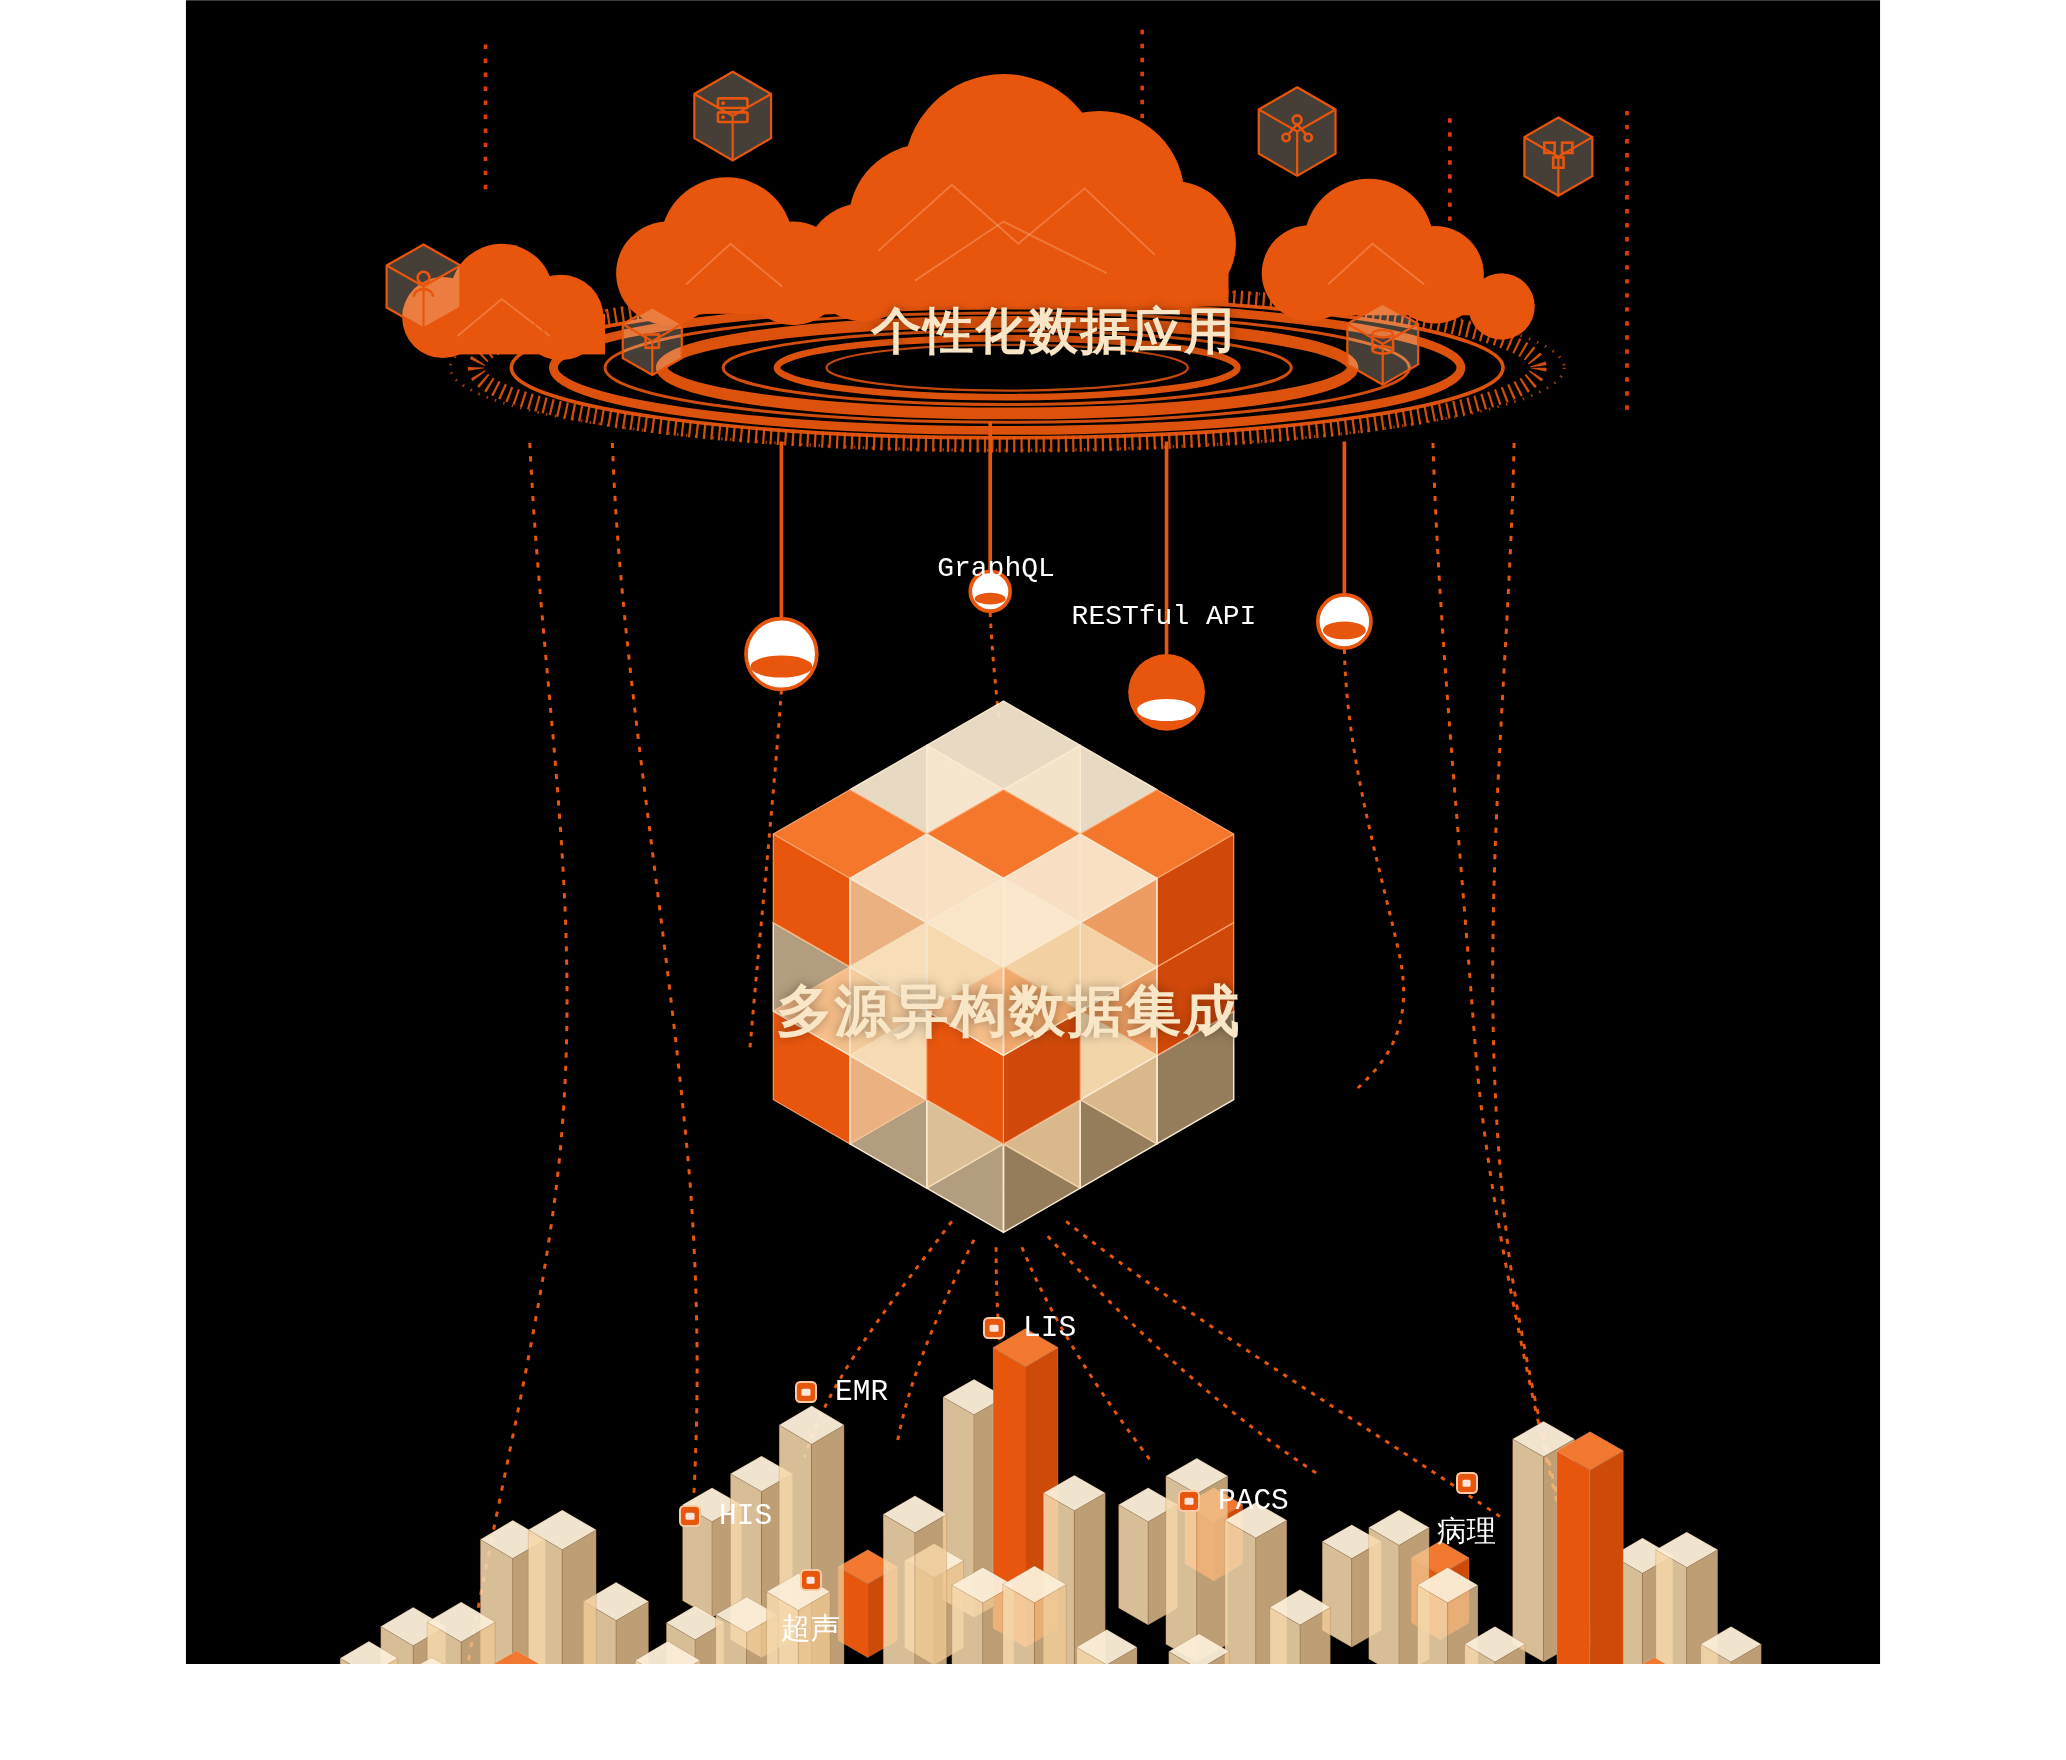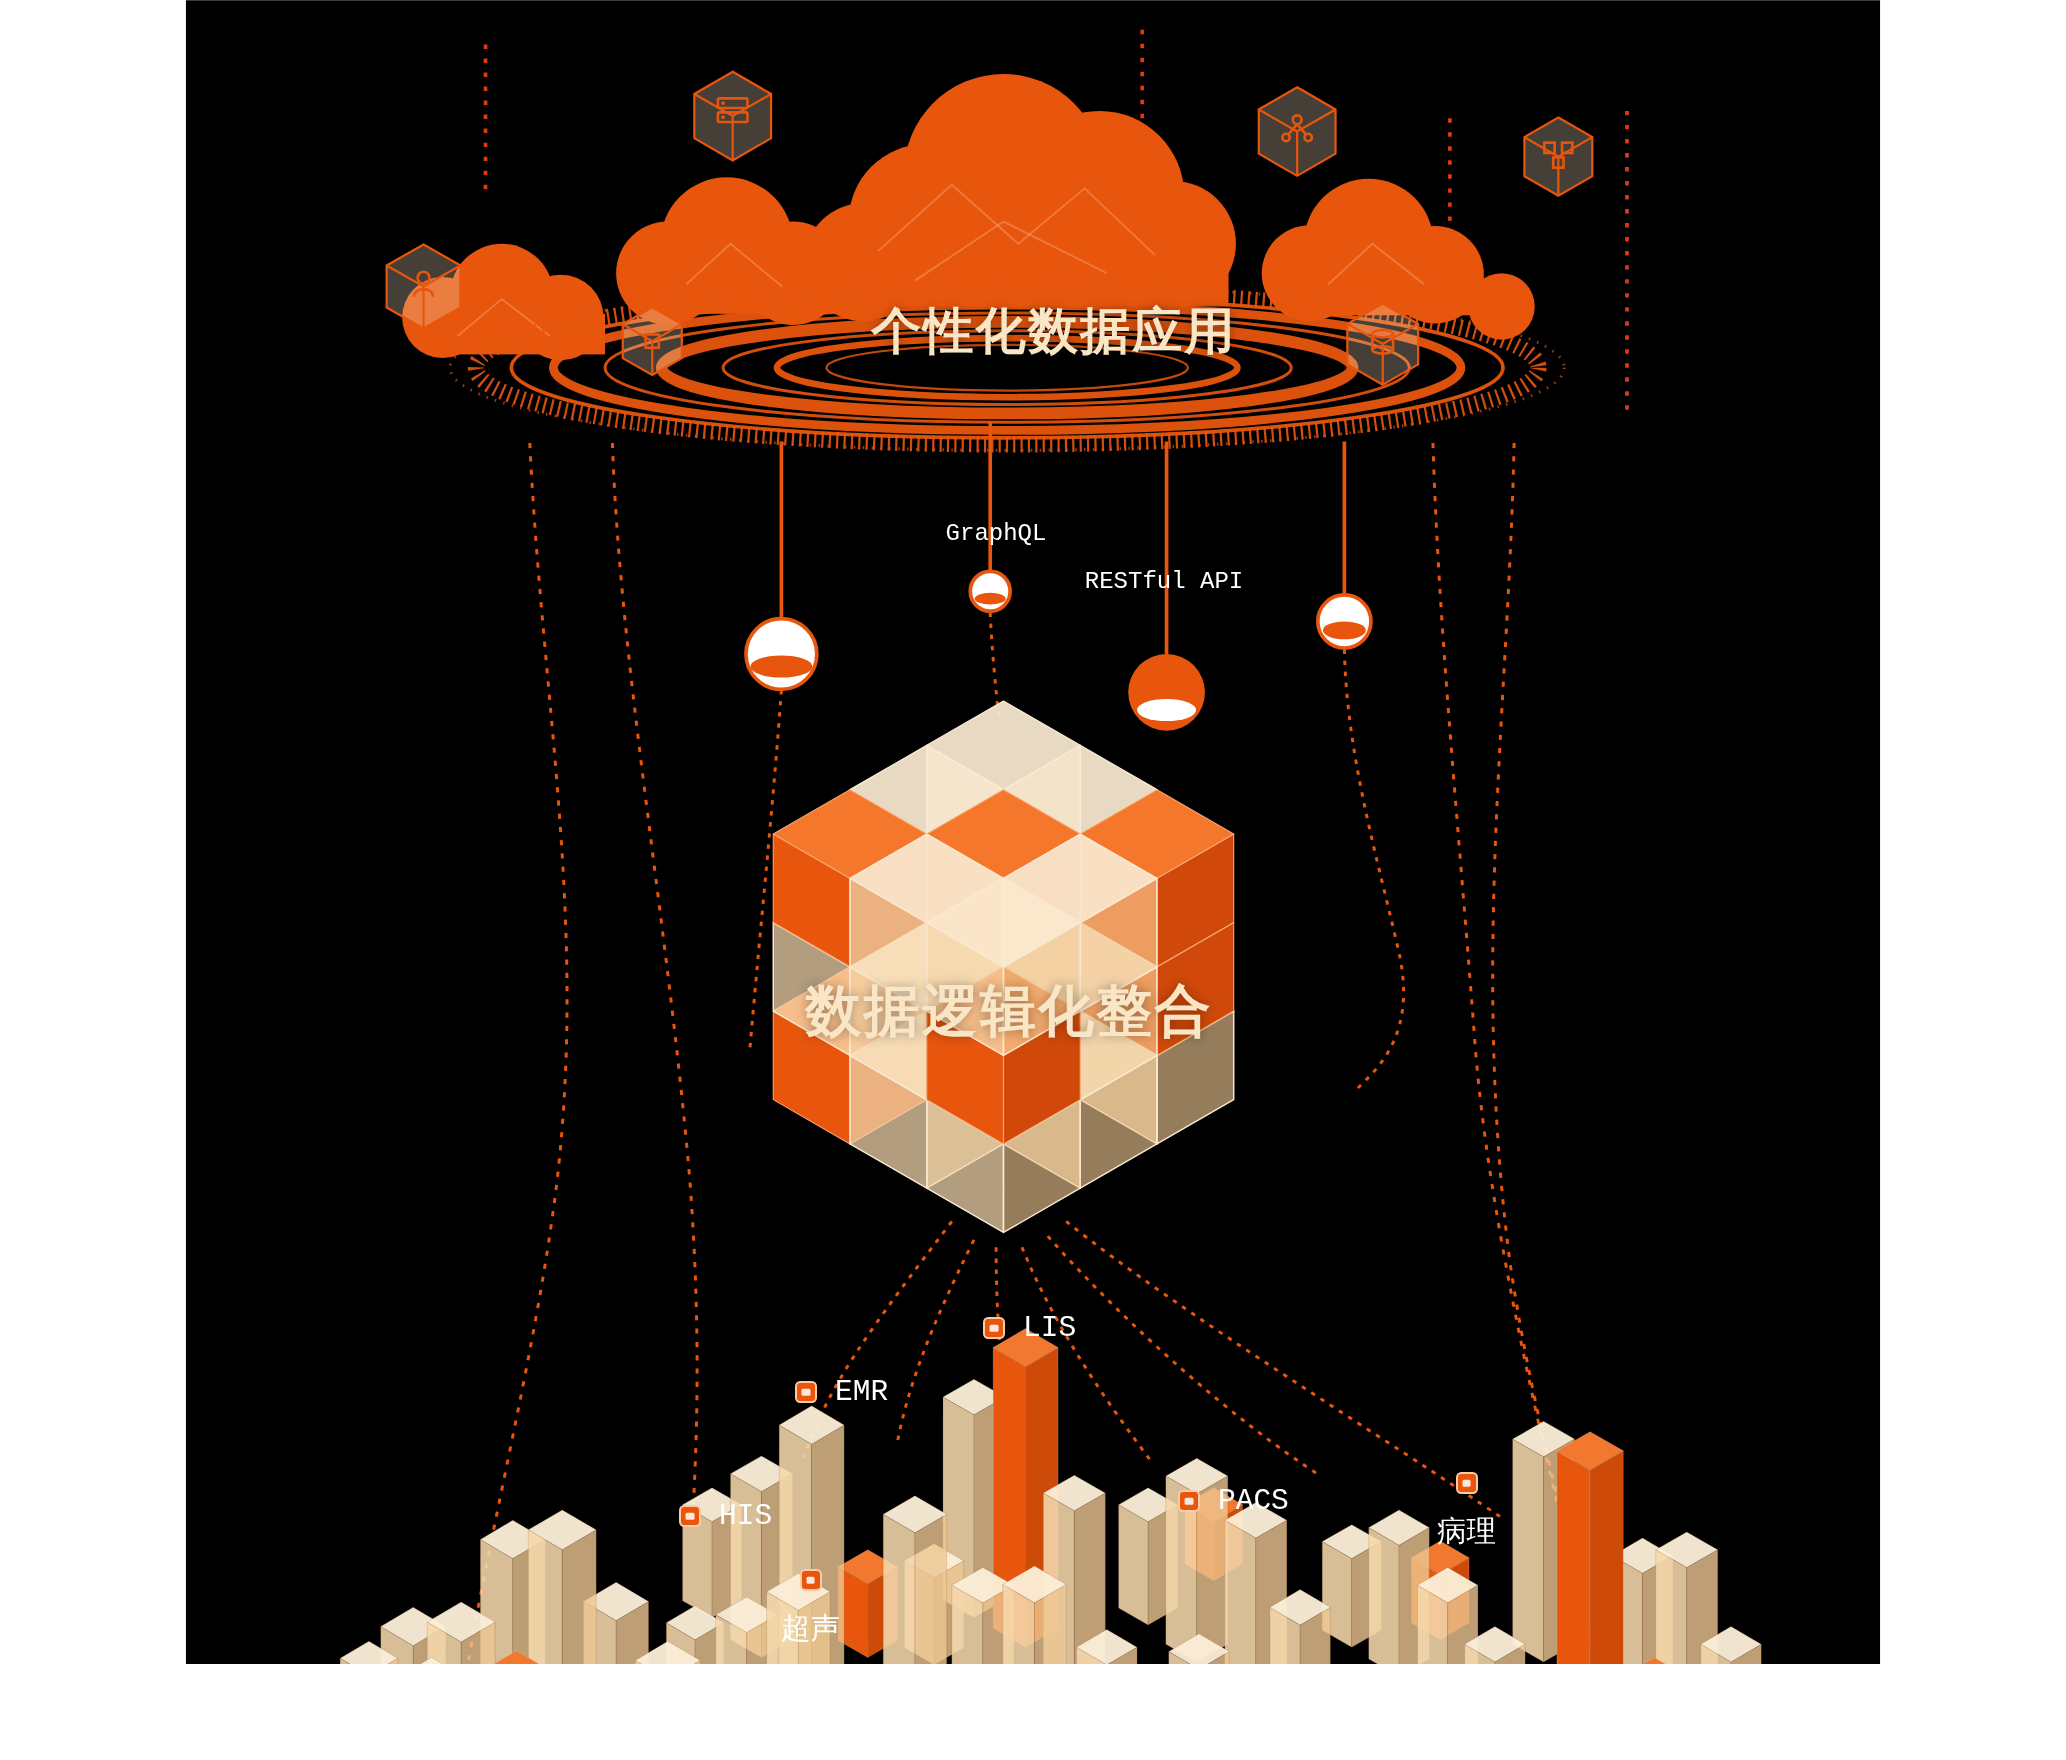--- a/index.html
+++ b/index.html
@@ -17,22 +17,23 @@
     font-weight:700;
     letter-spacing:2.2px;
     transform:translate(-50%,-50%);
     text-shadow:0 0 10.3px rgba(0,0,0,.35);
   }
   .top-title{left:1054px;top:331px;font-size:50px;}
   .middle-title{left:1009px;top:1012px;font-size:56px;}
   .bottom-title{left:1043px;top:1666px;font-size:50px;}
   .api-label{
     color:var(--text-white,#fff);
-    font-size:24px;
+    font-size:28px;
     transform:translate(-50%,-50%);
+    margin-top:35px;
   }
   .graphql{left:996px;top:533px;}
   .restful{left:1164px;top:581px;}
   .src-label{
     display:flex;align-items:center;gap:18px;
     transform:translateY(-50%);
     color:var(--text-white,#fff);
     font-size:29.5px;
   }
   .bullet{
@@ -417,21 +418,21 @@
         <polygon points="1039,2157 1082,2182 1082,2382 1039,2357" fill="rgba(245,216,172,0.88)" stroke="rgba(130,75,30,0.25)" stroke-width="1" stroke-linejoin="round"></polygon>
         <polygon points="1125,2157 1082,2182 1082,2382 1125,2357" fill="rgba(238,199,146,0.8)" stroke="rgba(130,75,30,0.25)" stroke-width="1" stroke-linejoin="round"></polygon>
         <polygon points="1082,2132 1125,2157 1082,2182 1039,2157" fill="rgba(251,237,214,0.96)" stroke="rgba(130,75,30,0.25)" stroke-width="1" stroke-linejoin="round"></polygon>
         <polygon points="2202,2269 2242,2292 2242,2382 2202,2359" fill="#E8560E" stroke="rgba(255,255,255,0.2)" stroke-width="1" stroke-linejoin="round"></polygon>
         <polygon points="2282,2269 2242,2292 2242,2382 2282,2359" fill="#CE4A08" stroke="rgba(255,255,255,0.2)" stroke-width="1" stroke-linejoin="round"></polygon>
         <polygon points="2242,2246 2282,2269 2242,2292 2202,2269" fill="#F2772F" stroke="rgba(255,255,255,0.2)" stroke-width="1" stroke-linejoin="round"></polygon>
       </g>
   </svg>
 
   <div class="overlay title top-title">个性化数据应用</div>
-  <div class="overlay title middle-title">数据逻辑化整合</div>
+  <div class="overlay title middle-title">多源异构数据集成</div>
 
   <div class="overlay api-label graphql">GraphQL</div>
   <div class="overlay api-label restful">RESTful API</div>
 
   <div class="overlay src-label lis-label">
     <span class="bullet">
         <span class="bullet-core"></span>
       </span>
     <span>LIS</span>
   </div>

